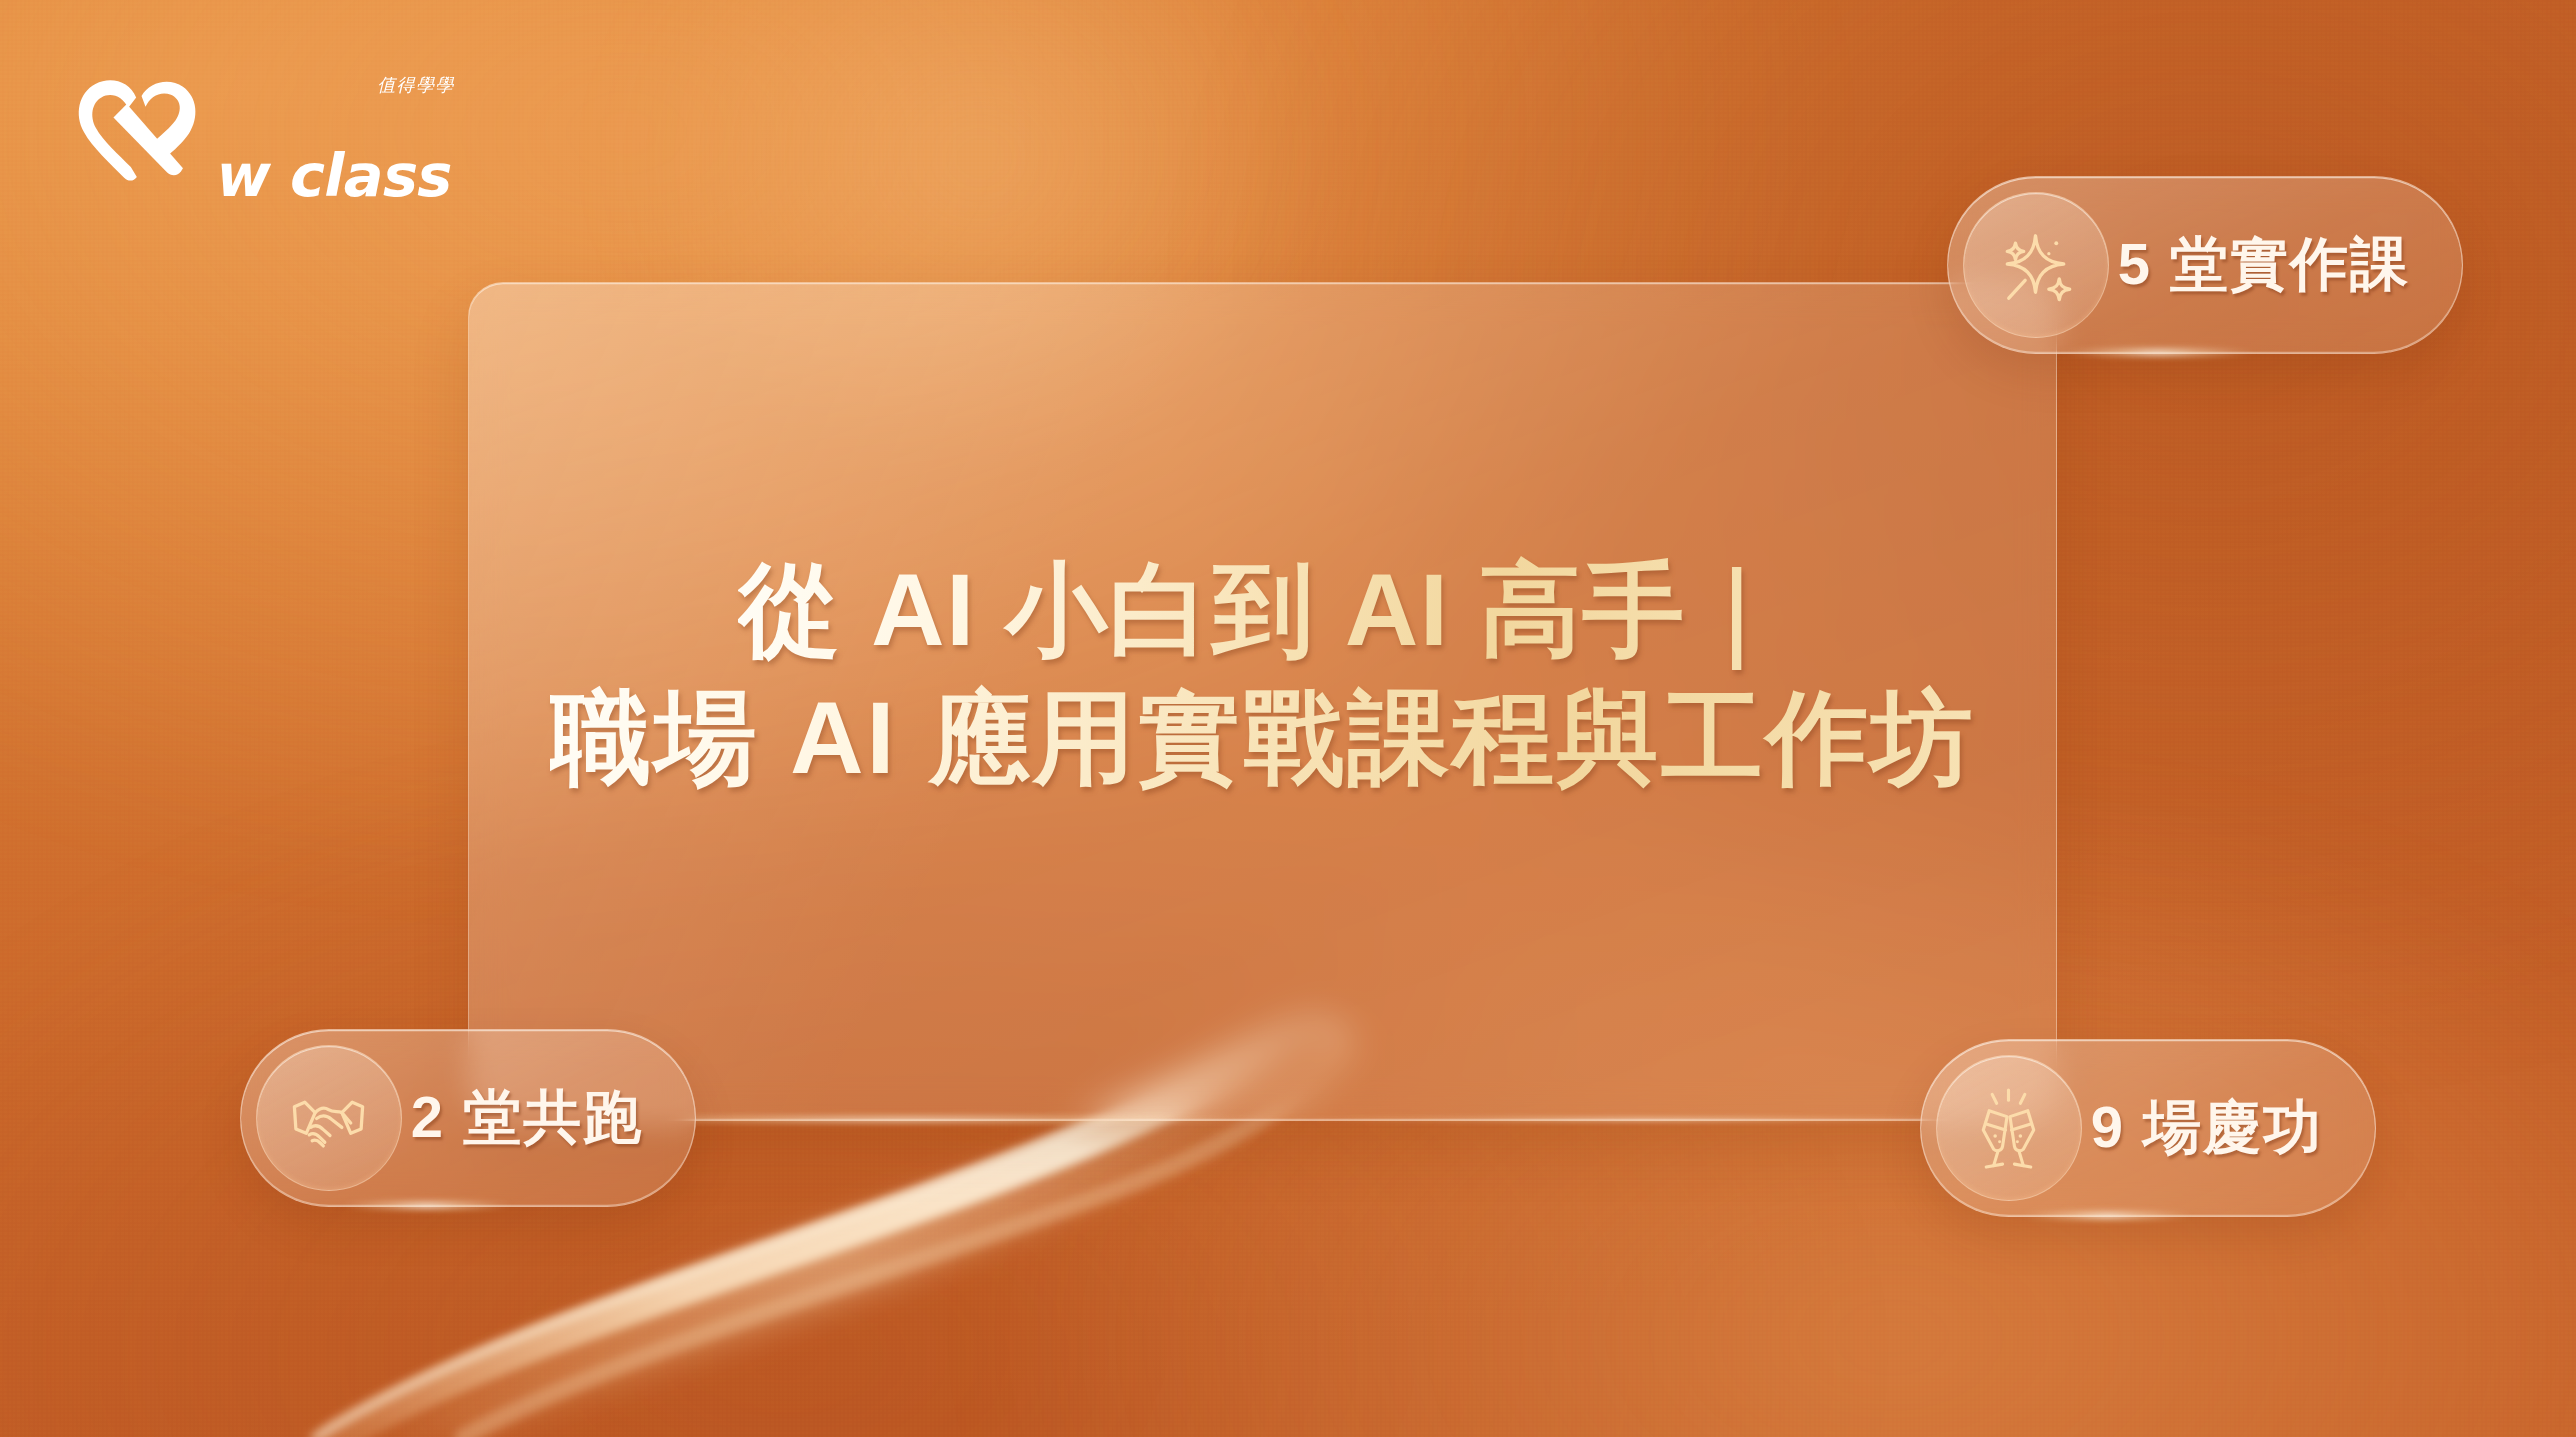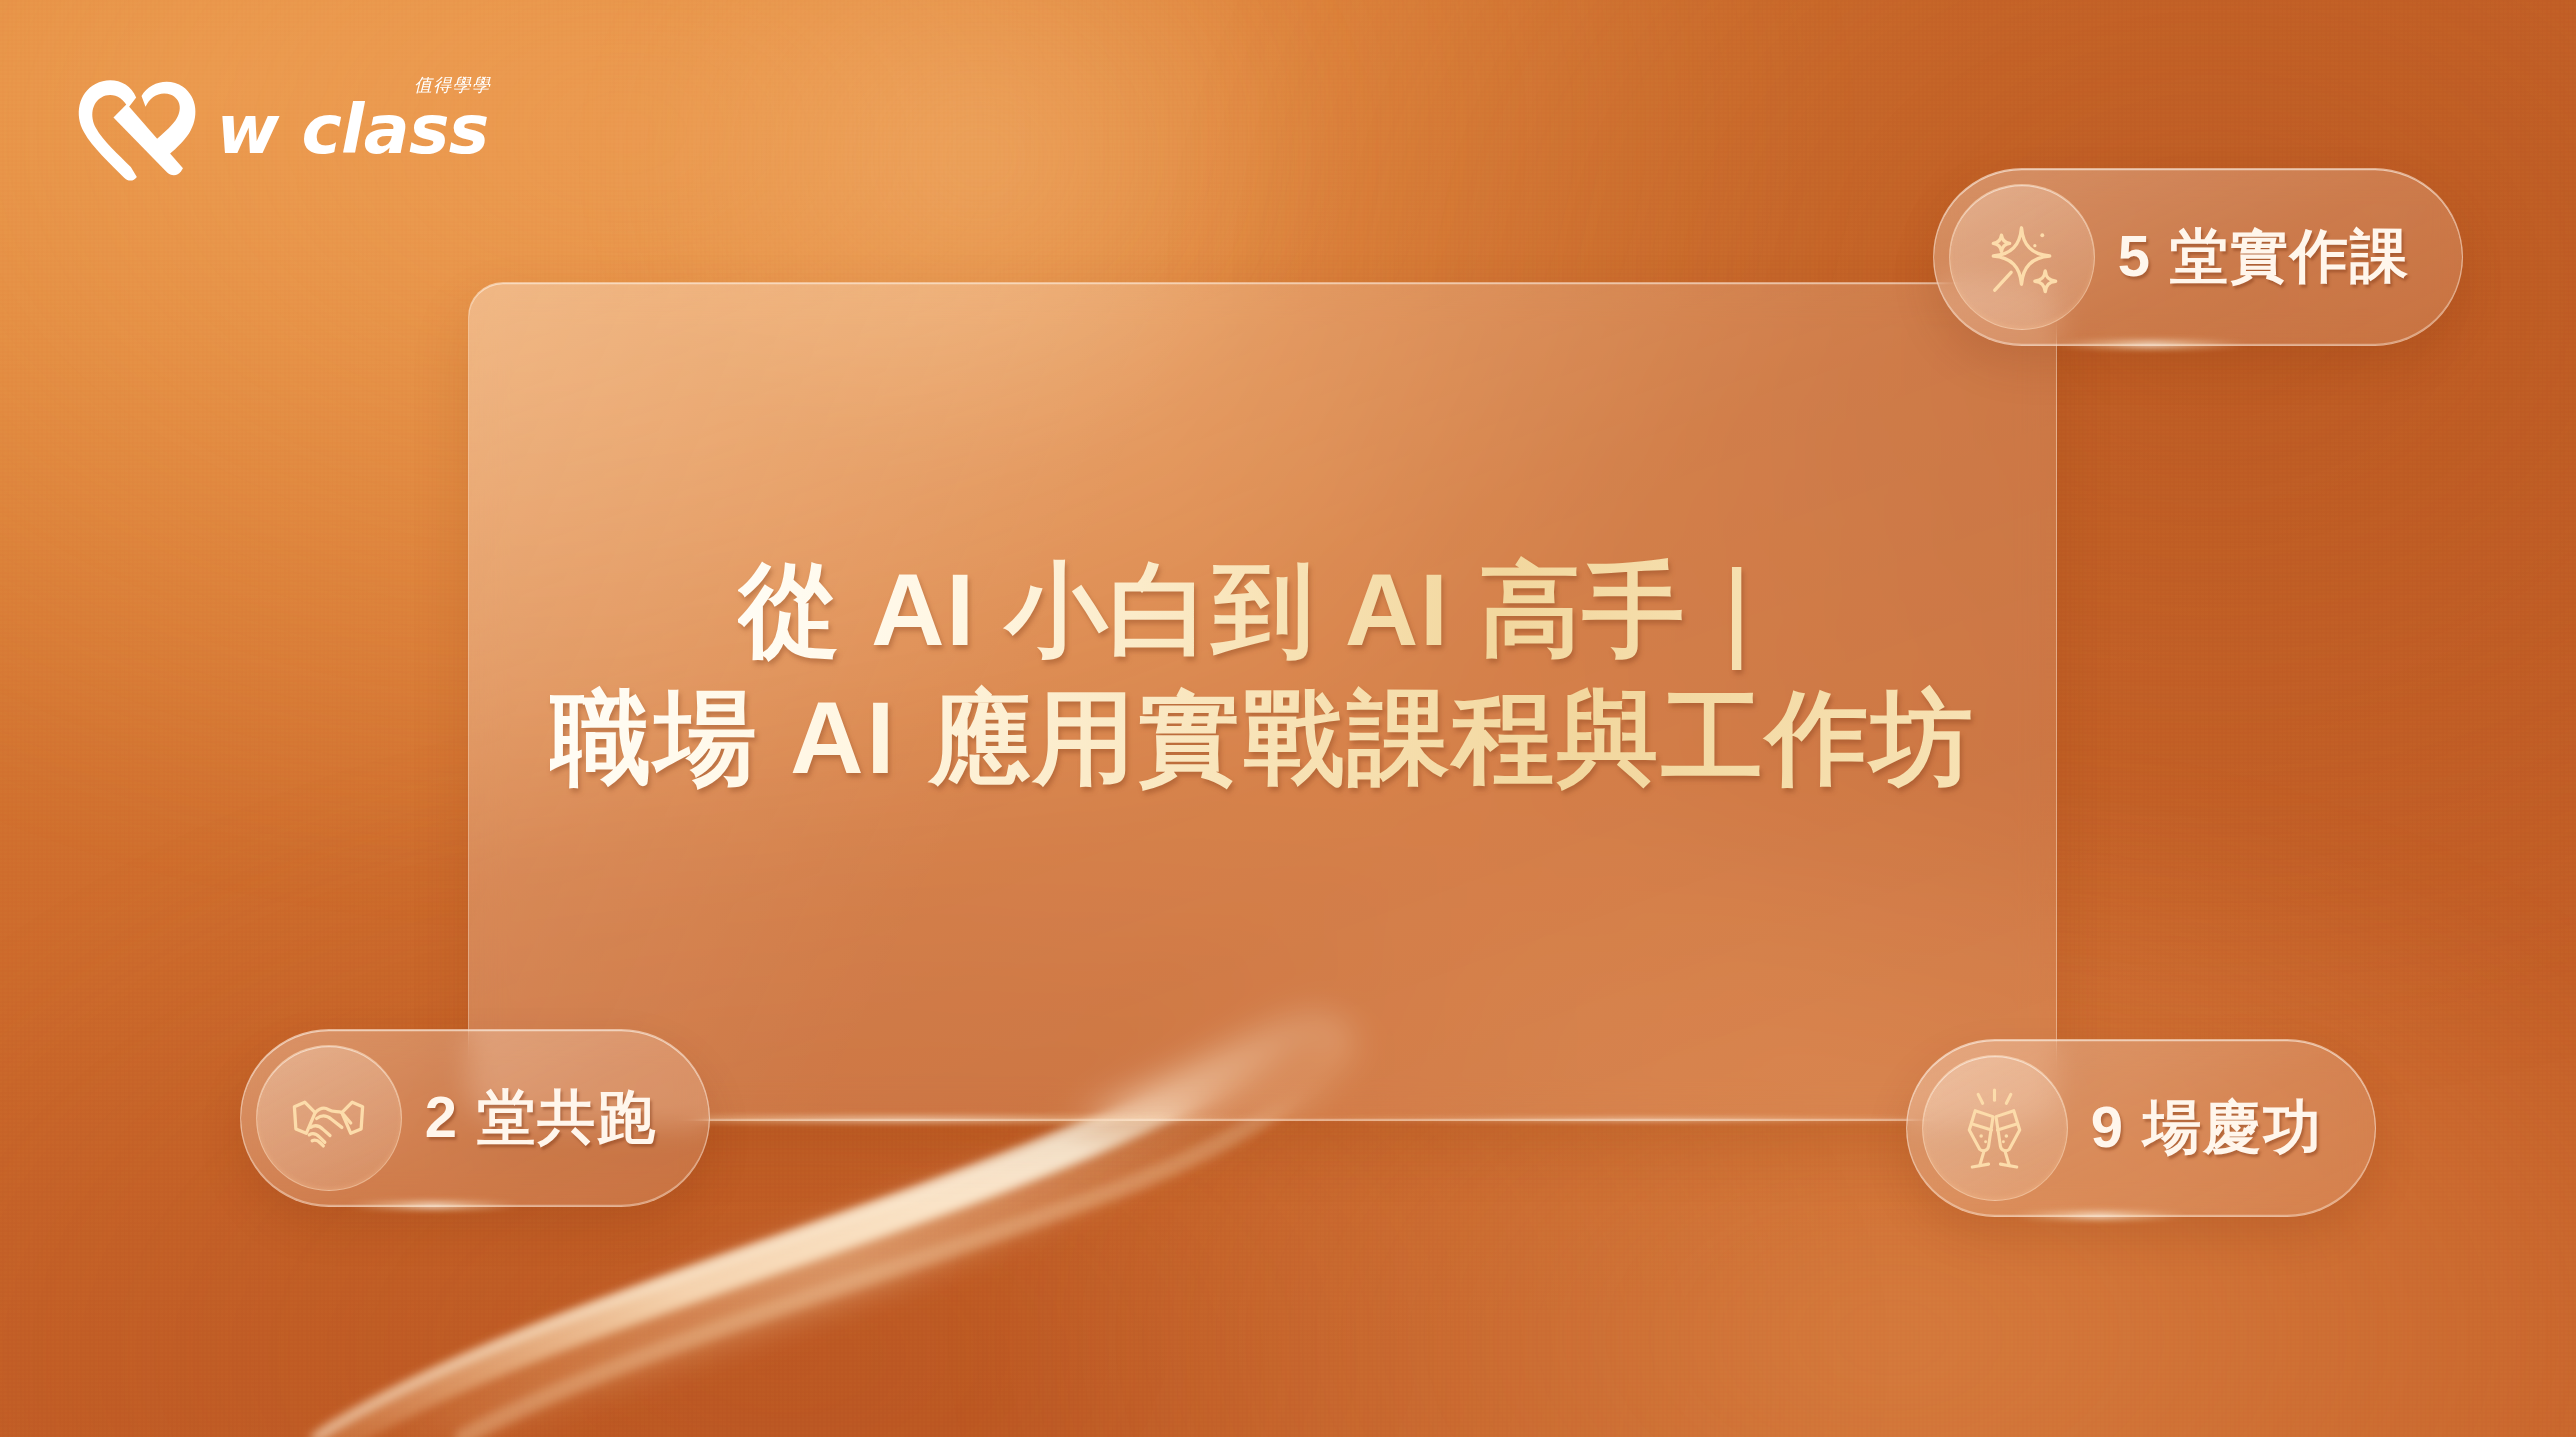--- a/index.html
+++ b/index.html
@@ -61,23 +61,24 @@
   .swoosh{ position:absolute; left:0; top:0; width:2576px; height:1438px; pointer-events:none; }
 
   
   .logo{
     position:absolute; left:72px; top:72px;
     display:flex; align-items:center; gap:17.4px; height:114px;
   }
   .logo-mark{ width:127px; height:113px; flex:0 0 auto; }
   .logo-type{ position:relative; height:101px; }
   .logo-word{
-    font-size:68px; font-weight:700; font-style:italic; color:#fff;
+    font-size:59px; font-weight:700; font-style:italic; color:#fff;
     letter-spacing:-0.7px; line-height:101px; white-space:nowrap;
     font-family:"DejaVu Sans","Liberation Sans",sans-serif;
+    margin-top:46px;
   }
   .logo-tag{
     position:absolute; right:-2.7px; top:-5.4px;
     font-size:18px; font-weight:400; font-style:italic; color:#fff;
     letter-spacing:1.3px; white-space:nowrap;
   }
 
   
   .glass-card{
     position:absolute; left:468px; top:282px; width:1589px; height:839px;
@@ -128,28 +129,29 @@
     margin-top:42px; text-align:center;
     font-size:47px; font-weight:500; line-height:1.62; letter-spacing:1.3px;
     color:#fff3e2;
     text-shadow:1.3px 2.7px 2.7px rgba(110,42,12,.32);
   }
   .sub-line{ white-space:nowrap; }
 
   
   .badge{
     position:absolute; display:flex; align-items:center;
-    height:178px; border-radius:94px; padding:0 52px 0 14.8px; gap:23px;
+    height:178px; border-radius:94px; padding:0 52px 0 14.8px; gap:9px;
     background:linear-gradient(155deg, rgba(255,240,228,.34) 0%, rgba(255,232,216,.22) 55%, rgba(255,228,210,.17) 100%);
     backdrop-filter:blur(14.8px); -webkit-backdrop-filter:blur(14.8px);
     border:1.3px solid rgba(255,242,230,.46);
     box-shadow:
       inset 0 1.3px 0 rgba(255,250,242,.60),
       inset 0 -1.3px 0 rgba(255,248,238,.40),
       0 19px 43px rgba(120,45,10,.16);
+    margin-top: 8px;
   }
   .badge-spark{
     position:absolute; left:22%; bottom:-4.7px; width:38%; height:10.7px;
     background:radial-gradient(closest-side, rgba(255,255,250,1) 0%, rgba(255,236,205,.55) 40%, rgba(255,226,185,0) 100%);
     filter:blur(3.4px);
   }
   .badge-icon{
     width:146px; height:146px; border-radius:50%; flex:0 0 auto;
     display:flex; align-items:center; justify-content:center;
     background:linear-gradient(150deg, rgba(255,244,232,.30) 0%, rgba(255,232,214,.16) 100%);

